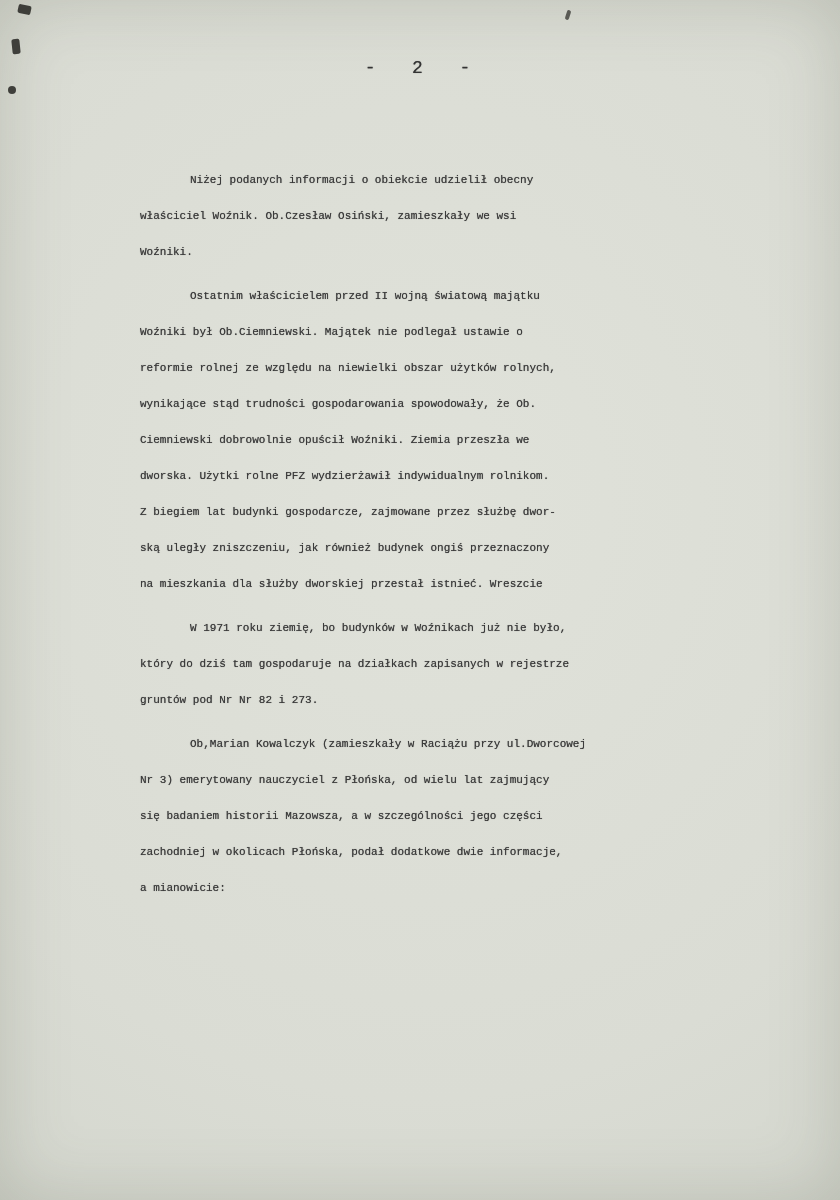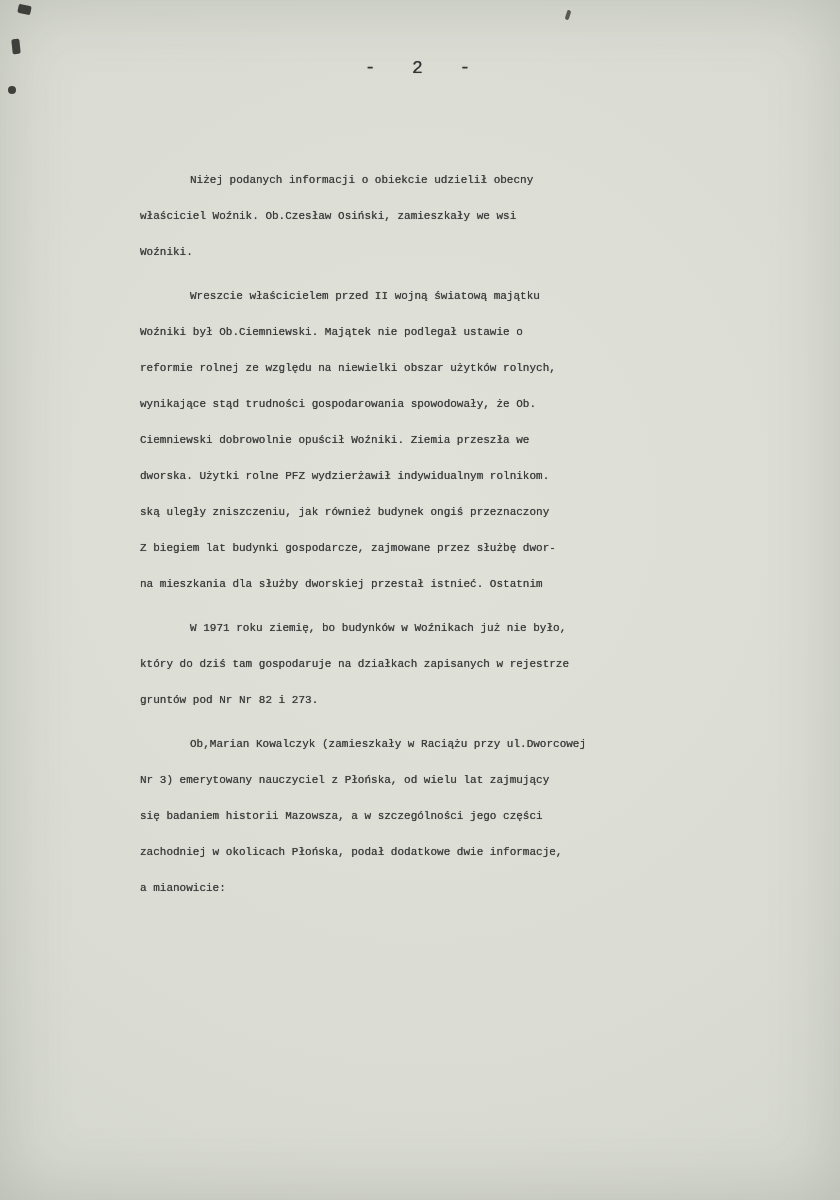--- a/index.html
+++ b/index.html
@@ -78,29 +78,29 @@
 
   <div class="page-number">-  2  -</div>
 
   <div class="body-text" id="paragraphs">
       <div class="paragraph">
         <div class="line first">Niżej podanych informacji o obiekcie udzielił obecny</div>
         <div class="line">właściciel Woźnik. Ob.Czesław Osiński, zamieszkały we wsi</div>
         <div class="line">Woźniki.</div>
       </div>
       <div class="paragraph">
-        <div class="line first">Wreszcie właścicielem przed II wojną światową majątku</div>
+        <div class="line first">Ostatnim właścicielem przed II wojną światową majątku</div>
         <div class="line">Woźniki był Ob.Ciemniewski. Majątek nie podlegał ustawie o</div>
         <div class="line">reformie rolnej ze względu na niewielki obszar użytków rolnych,</div>
         <div class="line">wynikające stąd trudności gospodarowania spowodowały, że Ob.</div>
         <div class="line">Ciemniewski dobrowolnie opuścił Woźniki. Ziemia przeszła we</div>
         <div class="line">dworska. Użytki rolne PFZ wydzierżawił indywidualnym rolnikom.</div>
+        <div class="line">Z biegiem lat budynki gospodarcze, zajmowane przez służbę dwor-</div>
         <div class="line">ską uległy zniszczeniu, jak również budynek ongiś przeznaczony</div>
-        <div class="line">Z biegiem lat budynki gospodarcze, zajmowane przez służbę dwor-</div>
-        <div class="line">na mieszkania dla służby dworskiej przestał istnieć. Ostatnim</div>
+        <div class="line">na mieszkania dla służby dworskiej przestał istnieć. Wreszcie</div>
       </div>
       <div class="paragraph">
         <div class="line first">W 1971 roku ziemię, bo budynków w Woźnikach już nie było,</div>
         <div class="line">który do dziś tam gospodaruje na działkach zapisanych w rejestrze</div>
         <div class="line">gruntów pod Nr Nr 82 i 273.</div>
       </div>
       <div class="paragraph">
         <div class="line first">Ob,Marian Kowalczyk (zamieszkały w Raciążu przy ul.Dworcowej</div>
         <div class="line">Nr 3) emerytowany nauczyciel z Płońska, od wielu lat zajmujący</div>
         <div class="line">się badaniem historii Mazowsza, a w szczególności jego części</div>

